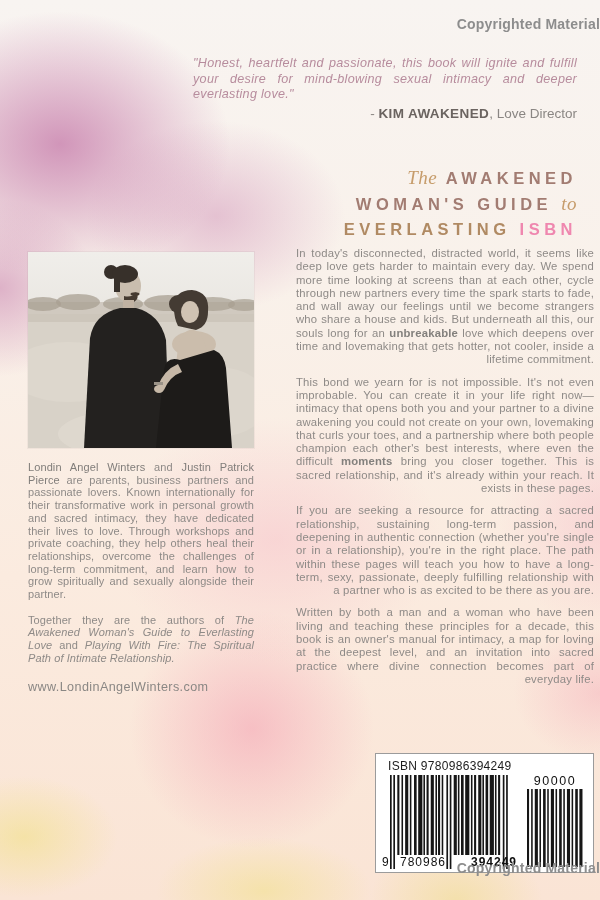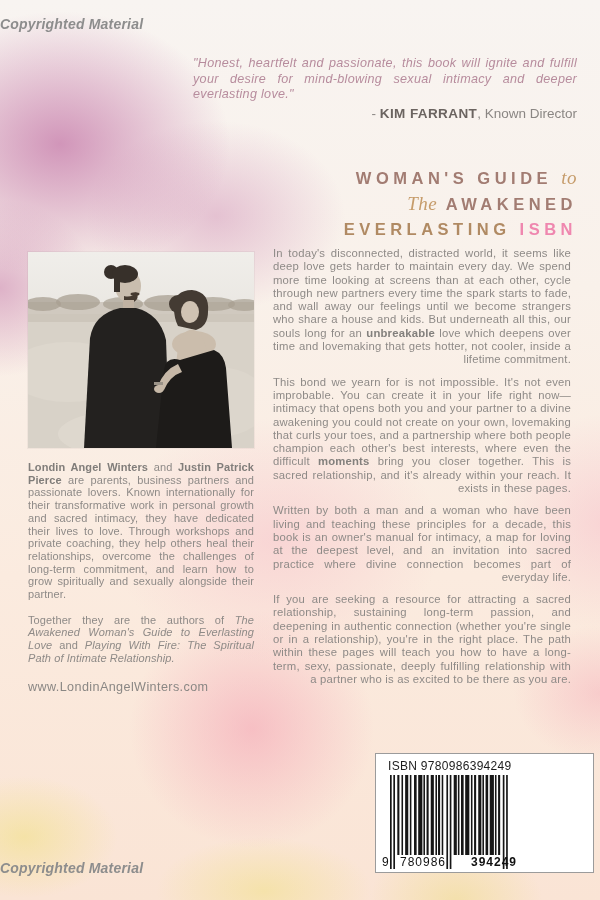--- a/index.html
+++ b/index.html
@@ -12,22 +12,22 @@
       radial-gradient(ellipse 140px 130px at 0% 32%, rgba(199,126,172,.55), rgba(199,126,172,0) 68%),
       radial-gradient(ellipse 230px 170px at 46% 60%, rgba(245,182,196,.42), rgba(245,182,196,0) 72%),
       radial-gradient(ellipse 150px 150px at 101% 58%, rgba(246,188,200,.50), rgba(246,188,200,0) 72%),
       radial-gradient(ellipse 170px 165px at 42% 81%, rgba(243,158,177,.55), rgba(243,158,177,0) 72%),
       radial-gradient(ellipse 120px 95px at 100% 77%, rgba(243,158,177,.38), rgba(243,158,177,0) 72%),
       radial-gradient(ellipse 130px 85px at 4% 93%, rgba(240,224,128,.55), rgba(240,224,128,0) 72%),
       radial-gradient(ellipse 150px 75px at 44% 99%, rgba(240,224,128,.50), rgba(240,224,128,0) 72%),
       radial-gradient(ellipse 120px 80px at 76% 100%, rgba(236,219,122,.45), rgba(236,219,122,0) 72%),
       linear-gradient(180deg,#f8f4f1 0%,#f9f1ea 32%,#fbebdf 64%,#fae4d5 100%);
   }
-  .copyright{position:absolute;left:0;right:0;text-align:left;
-    font-size:14px;font-weight:700;color:#8d8d8d;letter-spacing:.2px;font-style:italic;}
+  .copyright{position:absolute;left:0;right:0;text-align:right;
+    font-size:14px;font-weight:700;color:#8d8d8d;letter-spacing:.2px;}
   .copyright.top{top:16px;}
   .copyright.bottom{top:860px;}
 
   .quote{position:absolute;left:193px;top:56px;width:384px;
     font-style:italic;font-size:12.6px;line-height:15.6px;color:#b78c9d;
     text-align:justify;letter-spacing:.3px;}
   .attribution{position:absolute;left:193px;top:106px;width:384px;text-align:right;
     font-size:13.5px;color:#8a8683;}
   .attribution .name{font-weight:700;color:#6b6460;letter-spacing:.4px;}
 
@@ -35,29 +35,29 @@
   .t-line{font-size:16.5px;line-height:25px;font-weight:700;letter-spacing:4.5px;color:#a27c72;white-space:nowrap;}
   .t-serif{font-family:"Liberation Serif",serif;font-style:italic;font-weight:400;
     font-size:19px;letter-spacing:.5px;color:#c69c6b;}
   .t-tan{color:#b08a63;margin-left:32px;}
   .t-pink{color:#ef87af;}
 
   .photo{position:absolute;left:28px;top:252px;width:226px;height:196px;
     box-shadow:0 0 0 1px rgba(0,0,0,.04);}
   .photo svg{display:block;}
 
-  .col-right{position:absolute;left:273px;top:247px;width:298px;
+  .col-right{position:absolute;left:296px;top:247px;width:298px;
     font-size:11.3px;line-height:13.3px;color:#8e8a87;letter-spacing:.2px;}
   .col-right p{margin:0 0 9px;text-align:justify;text-align-last:right;}
   .col-right b{font-weight:700;color:#83807d;}
 
   .col-left{position:absolute;left:28px;top:461px;width:226px;
     font-size:11px;line-height:12.7px;color:#8e8a87;letter-spacing:.1px;}
   .col-left p{margin:0 0 13px;text-align:justify;}
-  .col-left b{font-weight:700;color:#807d7a;}
+  .col-left b{font-weight:400;color:#807d7a;}
   .col-left i{font-style:italic;}
   .site{font-size:12.6px;line-height:18px;color:#8a8784;letter-spacing:.4px;}
 
   .barcode-box{position:absolute;left:375px;top:753px;width:219px;height:120px;
     box-sizing:border-box;background:#ffffff;border:1px solid #9b9b9b;padding:4px 8px;}
   .isbn{font-size:12px;color:#1c1c1c;letter-spacing:.3px;margin:1px 0 2px 4px;}
   .bars-row{display:flex;align-items:flex-start;}
   .bc-main{position:relative;width:130px;height:94px;}
   .bc-main svg{position:absolute;left:6px;top:0;}
   .bc-digits span{position:absolute;bottom:0;font-size:12px;color:#111;letter-spacing:1px;}
@@ -69,25 +69,25 @@
 </style>
 </head>
 <body>
 
 <div class="cover">
 
   <div class="copyright top">Copyrighted Material</div>
 
   <div class="quote">"Honest, heartfelt and passionate, this book will ignite and fulfill your desire for mind-blowing sexual intimacy and deeper everlasting love."</div>
 
-  <div class="attribution"><span>- </span><span class="name">KIM FARRANT</span><span>, Known Director</span></div>
+  <div class="attribution"><span>- </span><span class="name">KIM AWAKENED</span><span>, Love Director</span></div>
 
   <div class="title">
+    <div class="t-line"><span class="t-serif">The</span> <span>AWAKENED</span></div>
     <div class="t-line"><span>WOMAN'S GUIDE</span> <span class="t-serif">to</span></div>
-    <div class="t-line"><span class="t-serif">The</span> <span>AWAKENED</span></div>
     <div class="t-line"><span class="t-tan">EVERLASTING</span> <span class="t-pink">ISBN</span></div>
   </div>
 
   <div class="photo">
     <svg width="226" height="196" viewBox="0 0 226 196">
       <defs>
         <linearGradient id="gsky" x1="0" y1="0" x2="0" y2="1">
           <stop offset="0" stop-color="#f0eeea"></stop>
           <stop offset="0.6" stop-color="#e4e0da"></stop>
           <stop offset="1" stop-color="#d9d4cc"></stop>
@@ -124,22 +124,22 @@
       <path d="M128 196 L136 118 Q138 104 152 108 L186 98 Q196 102 198 116 L204 196 Z" fill="#1d1b19"></path>
       <path d="M150 112 Q136 118 130 134 L136 138 Q142 124 154 120 Z" fill="#c6b8a7"></path>
       <ellipse cx="131" cy="137" rx="5" ry="4" fill="#c6b8a7"></ellipse>
       <rect x="126" y="130" width="9" height="3" fill="#9a9287"></rect>
     </svg>
   </div>
 
   <div class="col-right">
     <p><span>In today's disconnected, distracted world, it seems like deep love gets harder to maintain every day. We spend more time looking at screens than at each other, cycle through new partners every time the spark starts to fade, and wall away our feelings until we become strangers who share a house and kids. But underneath all this, our souls long for an </span><b>unbreakable</b><span> love which deepens over time and lovemaking that gets hotter, not cooler, inside a lifetime commitment.</span></p>
     <p><span>This bond we yearn for is not impossible. It's not even improbable. You can create it in your life right now—intimacy that opens both you and your partner to a divine awakening you could not create on your own, lovemaking that curls your toes, and a partnership where both people champion each other's best interests, where even the difficult </span><b>moments</b><span> bring you closer together. This is sacred relationship, and it's already within your reach. It exists in these pages.</span></p>
+    <p>If you are seeking a resource for attracting a sacred relationship, sustaining long-term passion, and deepening in authentic connection (whether you're single or in a relationship), you're in the right place. The path within these pages will teach you how to have a long-term, sexy, passionate, deeply fulfilling relationship with a partner who is as excited to be there as you are.</p>
     <p>Written by both a man and a woman who have been living and teaching these principles for a decade, this book is an owner's manual for intimacy, a map for loving at the deepest level, and an invitation into sacred practice where divine connection becomes part of everyday life.</p>
-    <p>If you are seeking a resource for attracting a sacred relationship, sustaining long-term passion, and deepening in authentic connection (whether you're single or in a relationship), you're in the right place. The path within these pages will teach you how to have a long-term, sexy, passionate, deeply fulfilling relationship with a partner who is as excited to be there as you are.</p>
   </div>
 
   <div class="col-left">
     <p><b>Londin Angel Winters</b><span> and </span><b>Justin Patrick Pierce</b><span> are parents, business partners and passionate lovers. Known internationally for their transformative work in personal growth and sacred intimacy, they have dedicated their lives to love. Through workshops and private coaching, they help others heal their relationships, overcome the challenges of long-term commitment, and learn how to grow spiritually and sexually alongside their partner.</span></p>
     <p><span>Together they are the authors of </span><i>The Awakened Woman's Guide to Everlasting Love</i><span> and </span><i>Playing With Fire: The Spiritual Path of Intimate Relationship.</i></p>
     <div class="site">www.LondinAngelWinters.com</div>
   </div>
 
   <div class="barcode-box">
     <div class="isbn">ISBN 9780986394249</div>
@@ -178,18 +178,39 @@
             <rect x="108" y="0" width="1.6" height="94"></rect>
               <rect x="111.2" y="0" width="1.6" height="94"></rect>
           </g>
         </svg>
         <div class="bc-digits">
             <span class="d-lead">9</span>
             <span class="d-g1">780986</span>
             <span class="d-g2">394249</span>
           </div>
       </div>
+      <div class="bc-supp">
+        <div class="supp-num">90000</div>
+        <svg width="56" height="78" viewBox="0 0 54 78" preserveAspectRatio="none">
+          <g fill="#161616">
+            <rect x="0" y="0" width="2" height="78"></rect>
+              <rect x="4" y="0" width="1.5" height="78"></rect>
+            <rect x="7.5" y="0" width="3" height="78"></rect>
+              <rect x="12" y="0" width="1.5" height="78"></rect>
+            <rect x="15.5" y="0" width="2.5" height="78"></rect>
+              <rect x="19.5" y="0" width="1.5" height="78"></rect>
+            <rect x="23" y="0" width="3" height="78"></rect>
+              <rect x="27.5" y="0" width="1.5" height="78"></rect>
+            <rect x="31" y="0" width="2.5" height="78"></rect>
+              <rect x="35" y="0" width="1.5" height="78"></rect>
+            <rect x="38.5" y="0" width="3" height="78"></rect>
+              <rect x="43" y="0" width="1.5" height="78"></rect>
+            <rect x="46.5" y="0" width="2.5" height="78"></rect>
+              <rect x="50.5" y="0" width="3" height="78"></rect>
+          </g>
+        </svg>
+      </div>
     </div>
   </div>
 
   <div class="copyright bottom">Copyrighted Material</div>
 
 </div>
 
 </body></html>

